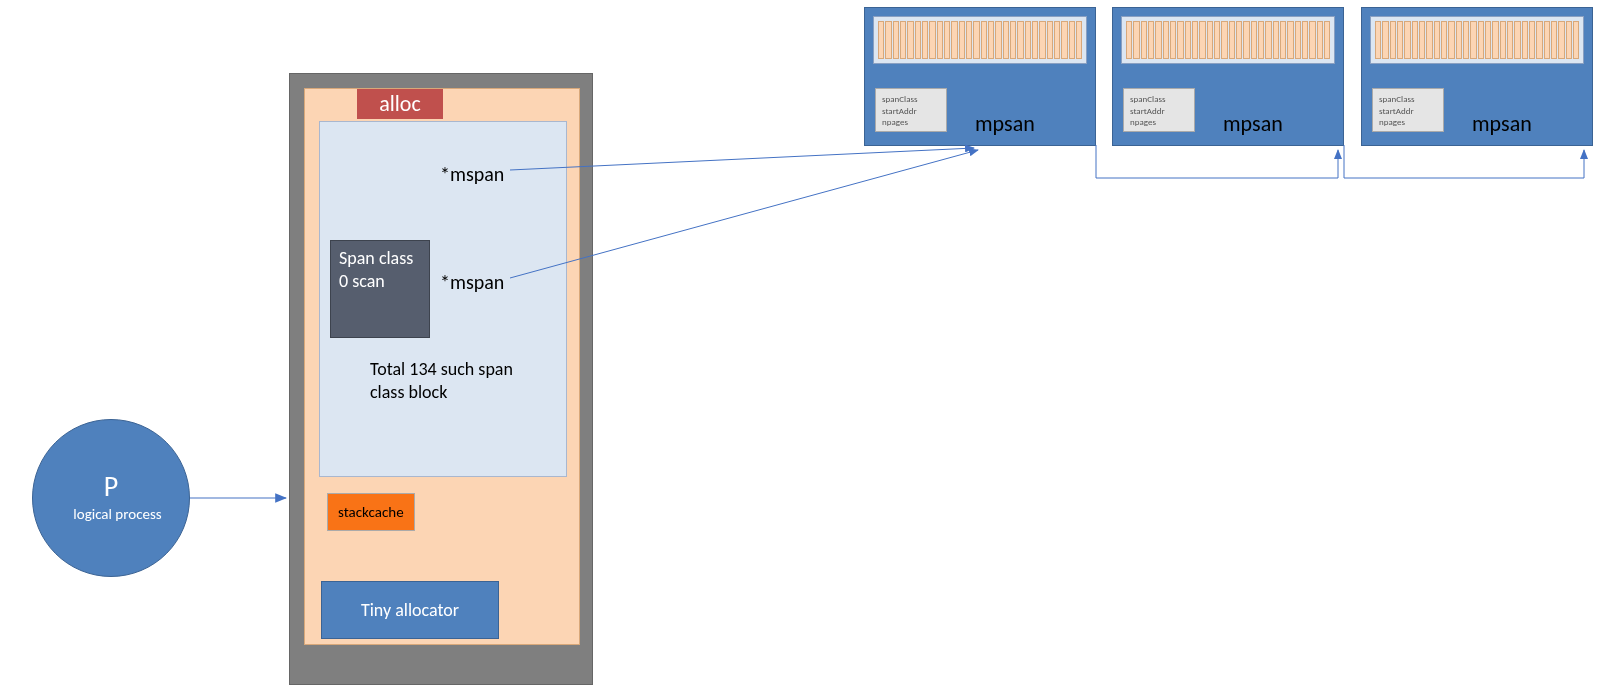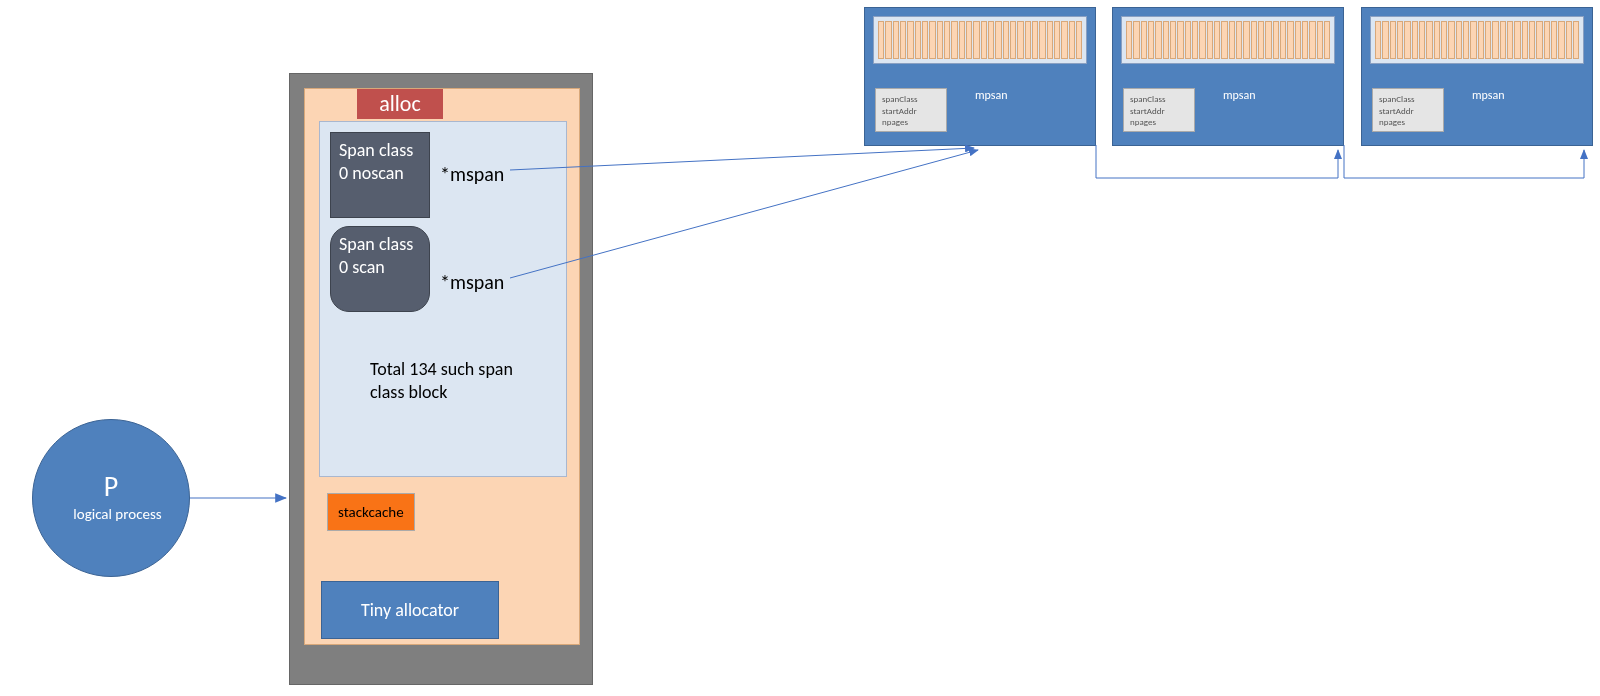--- a/index.html
+++ b/index.html
@@ -127,23 +127,23 @@
     border: 1px solid #aaa;
     font-size: 9px;
     line-height: 1.3;
     color: #555;
     padding: 4px 6px;
     box-sizing: border-box;
   }
   .mpsan-label {
     position: absolute;
     left: 110px;
-    top: 80px;
-    color: #ffffff;
-    font-size: 12px;
+    top: 102px;
+    color: #000000;
+    font-size: 22px;
   }
 
   svg.arrows {
     position: absolute;
     left: 0;
     top: 0;
     width: 1600px;
     height: 696px;
     pointer-events: none;
   }
@@ -157,24 +157,23 @@
 </div>
 
 <div class="abs mcache-outer" style="left:289px; top:73px;">
 
   <div class="abs peach" style="left:14px; top:14px; width:274px; height:555px;">
 
     <div class="abs alloc-label" style="left:52px; top:0px; width:86px; height:30px; line-height:30px;text-align:center;">alloc</div>
 
     <div class="abs alloc-body" style="left:14px; top:32px; width:246px; height:354px;">
 
-      <div class="abs span-box" style="left:10px; top:10px; width:100px; height:86px;">Span class 0 noscan</div>
       <span class="abs mspan-text" style="left:120px; top:40px;">*mspan</span>
 
-      <div class="abs span-box" style="left:10px; top:104px; width:100px; height:86px;border-radius:19px;">Span class 0 scan</div>
+      <div class="abs span-box" style="left:10px; top:118px; width:100px; height:98px;">Span class 0 scan</div>
       <span class="abs mspan-text" style="left:120px; top:148px;">*mspan</span>
 
       <div class="abs total-text" style="left:50px; top:236px; width:160px;">Total 134 such span class block</div>
     </div>
 
     <div class="abs stackcache" style="left:22px; top:404px;">stackcache</div>
 
     <div class="abs tiny" style="left:16px; top:452px; width:176px; height:56px;margin-top:40px;">Tiny allocator</div>
   </div>
 

